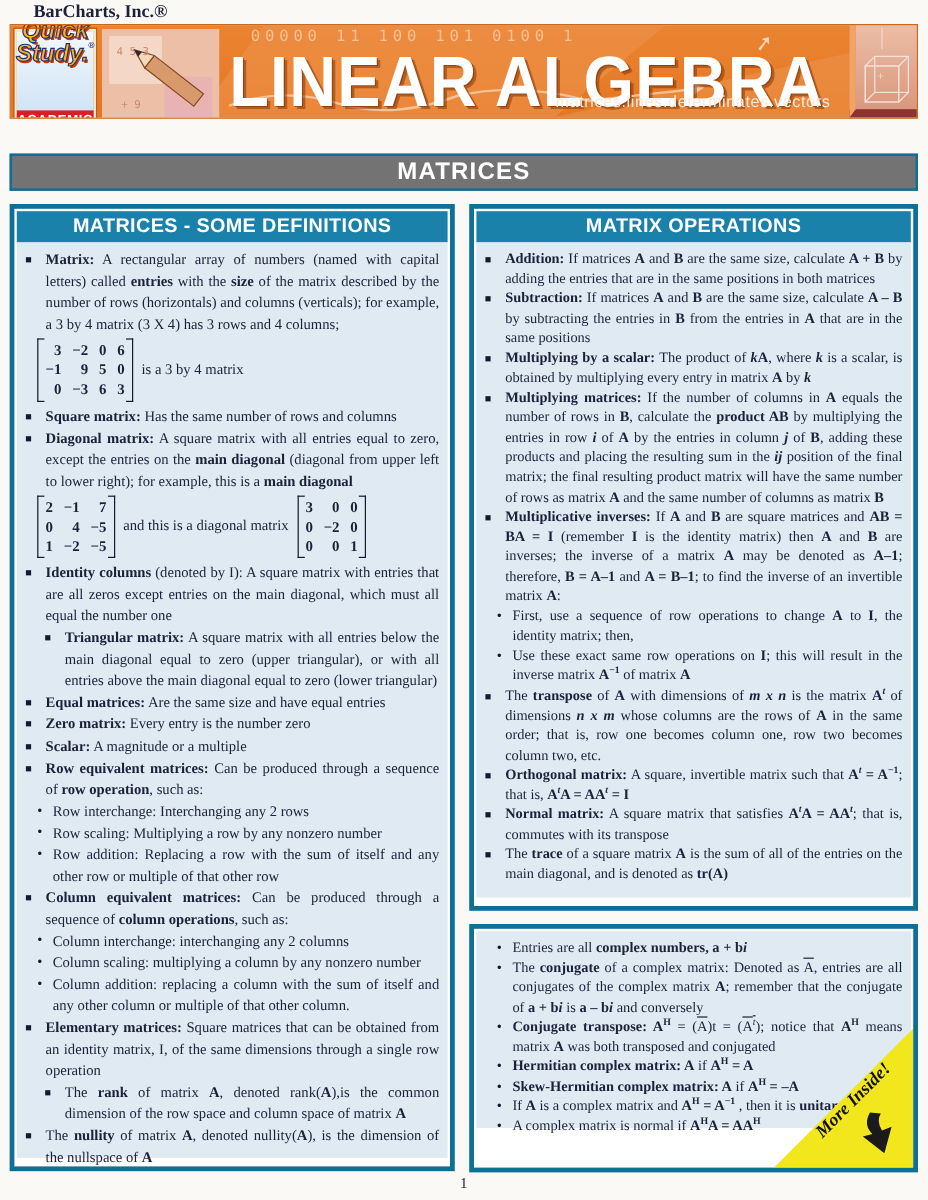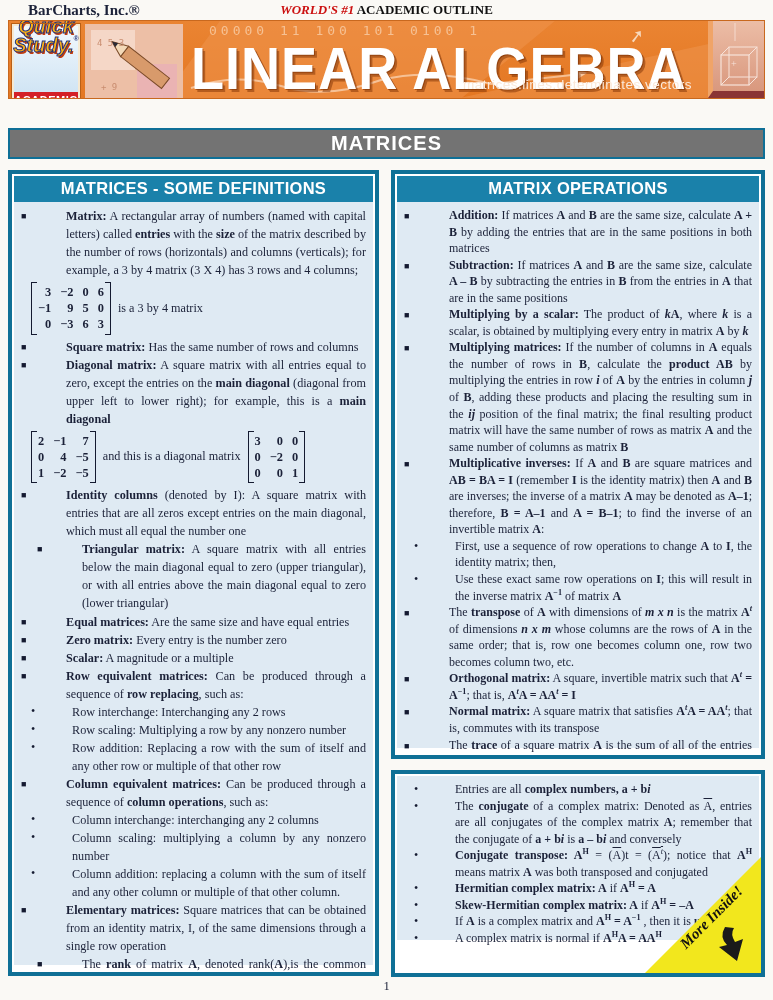--- a/index.html
+++ b/index.html
@@ -60,21 +60,21 @@
   .defs { height:806px; } .defs .panel-body { height:763px; }
   .ops { height:589px; } .ops .panel-body { height:546px; }
   .cpx { height:207px; margin-top:11px; } .cpx .panel-body { height:164px; }
   
   .item { display:flex; font-size:12.2px; line-height:1.48; }
   .ops .item, .cpx .item { font-size:12px; line-height:1.38; }
   .item .blt { flex:0 0 17px; font-size:9px; padding-top:3px; color:#141a30; }
   .item.dot { margin-left:10px; }
   .item.dot .blt { flex:0 0 13px; font-size:12px; padding-top:0; }
   .item.sq2 { margin-left:16px; }
-  .item .txt { flex:1; text-align:justify;margin-left:28px; }
+  .item .txt { flex:1; text-align:justify; }
   sup { font-size:.68em; line-height:0; }
   .ovl { text-decoration:overline; }
   
   .mx-line { display:flex; align-items:center; gap:7px; margin:3px 0 3px 10px; font-size:12.2px; }
   .mbr { position:relative; padding:2px 7px; }
   .mbr::before, .mbr::after { content:""; position:absolute; top:0; bottom:0; width:5px;
     border:1.6px solid #141a30; }
   .mbr::before { left:0; border-right:none; }
   .mbr::after { right:0; border-left:none; }
   .mgrid { display:inline-grid; column-gap:9px; font-weight:bold; font-size:12.4px; line-height:1.3;
@@ -87,24 +87,20 @@
     white-space:nowrap; }
   .ribbon-arrow { position:absolute; right:10px; bottom:10px; }
   
   .footer { position:absolute; left:0; right:0; top:979px; text-align:center; font-size:12.5px; }
 </style>
 </head>
 <body>
 
 <div class="masthead">
   <span class="publisher">BarCharts, Inc.®</span>
-  <span class="tagline">
-    <span class="tag-red">WORLD'S #1</span>
-    <span class="tag-black">ACADEMIC OUTLINE</span>
-  </span>
 </div>
 
 <div class="banner">
   <div class="decor-shape1"></div>
   <div class="decor-shape2"></div>
   <div class="decor-digits">00000 11 100 101 0100 1</div>
   <div class="decor-arrow">➚</div>
   <svg class="decor-squiggle" viewBox="0 0 420 34">
     <path d="M2 26 q 45 -16 90 -2 t 100 -6 q 50 -12 110 4 l 90 -10" fill="none" stroke="rgba(255,240,225,.55)" stroke-width="2"></path>
     <path d="M382 4 l 16 7 -14 9 z" fill="rgba(255,240,225,.6)"></path>
@@ -222,21 +218,21 @@
           <div class="item sq">
             <span class="blt">■</span>
             <span class="txt"><b>Zero matrix:</b> Every entry is the number zero</span>
           </div>
           <div class="item sq">
             <span class="blt">■</span>
             <span class="txt"><b>Scalar:</b> A magnitude or a multiple</span>
           </div>
           <div class="item sq">
             <span class="blt">■</span>
-            <span class="txt"><b>Row equivalent matrices:</b> Can be produced through a sequence of <b>row replacing</b>, such as:</span>
+            <span class="txt"><b>Row equivalent matrices:</b> Can be produced through a sequence of <b>row operation</b>, such as:</span>
           </div>
           <div class="item dot">
             <span class="blt">•</span>
             <span class="txt">Row interchange: Interchanging any 2 rows</span>
           </div>
           <div class="item dot">
             <span class="blt">•</span>
             <span class="txt">Row scaling: Multiplying a row by any nonzero number</span>
           </div>
           <div class="item dot">

